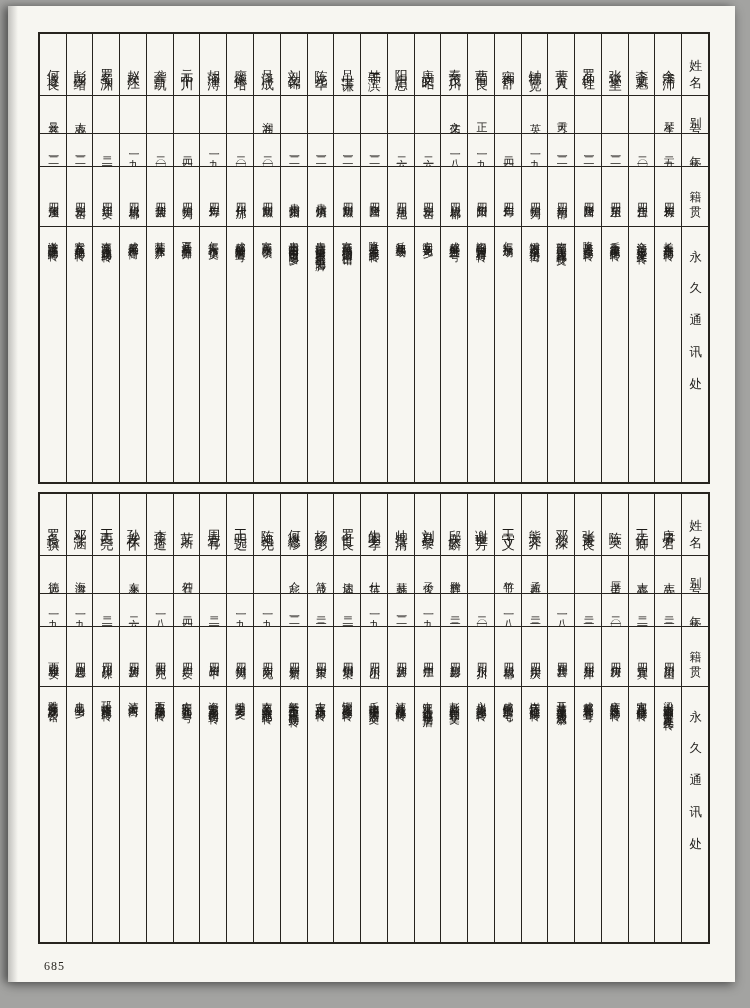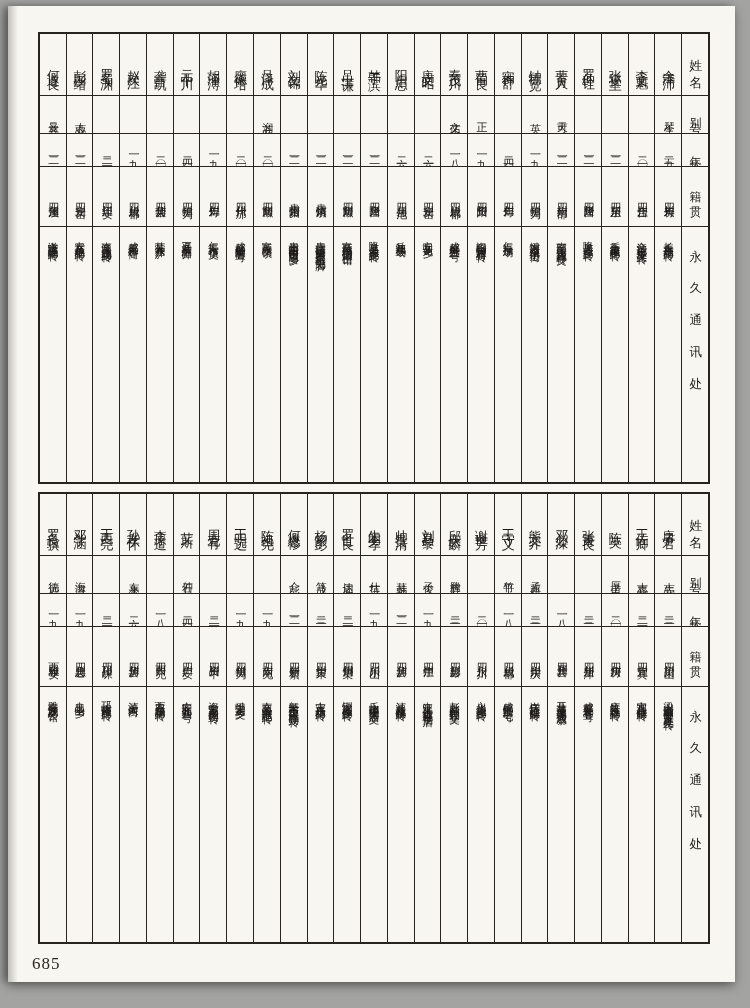--- a/index.html
+++ b/index.html
@@ -81,23 +81,23 @@
   .address-cell .vtext { font-size: 10.5px; letter-spacing: 1.5px; max-height: 100%; }
   
   .hdr.name-cell   .vtext { letter-spacing: 16px; }
   .hdr.alias-cell  .vtext { font-size: 12px; letter-spacing: 8px; }
   .hdr.age-cell    .vtext { font-size: 12px; letter-spacing: 4px; }
   .hdr.origin-cell .vtext { font-size: 12px; letter-spacing: 16px; }
   .hdr.address-cell { align-items: flex-start; padding-top: 12px; }
   .hdr.address-cell .vtext { font-size: 12.5px; letter-spacing: 32px; }
   .page-number {
     position: absolute;
-    left: 24px;
+    left: 36px;
     bottom: 8px;
-    font-size: 17px;
+    font-size: 12px;
     color: #2a2722;
     letter-spacing: 1px;
   }
 </style>
 </head>
 <body>
 
 <div class="page">
   <div class="table t-top">
       <div class="col">

